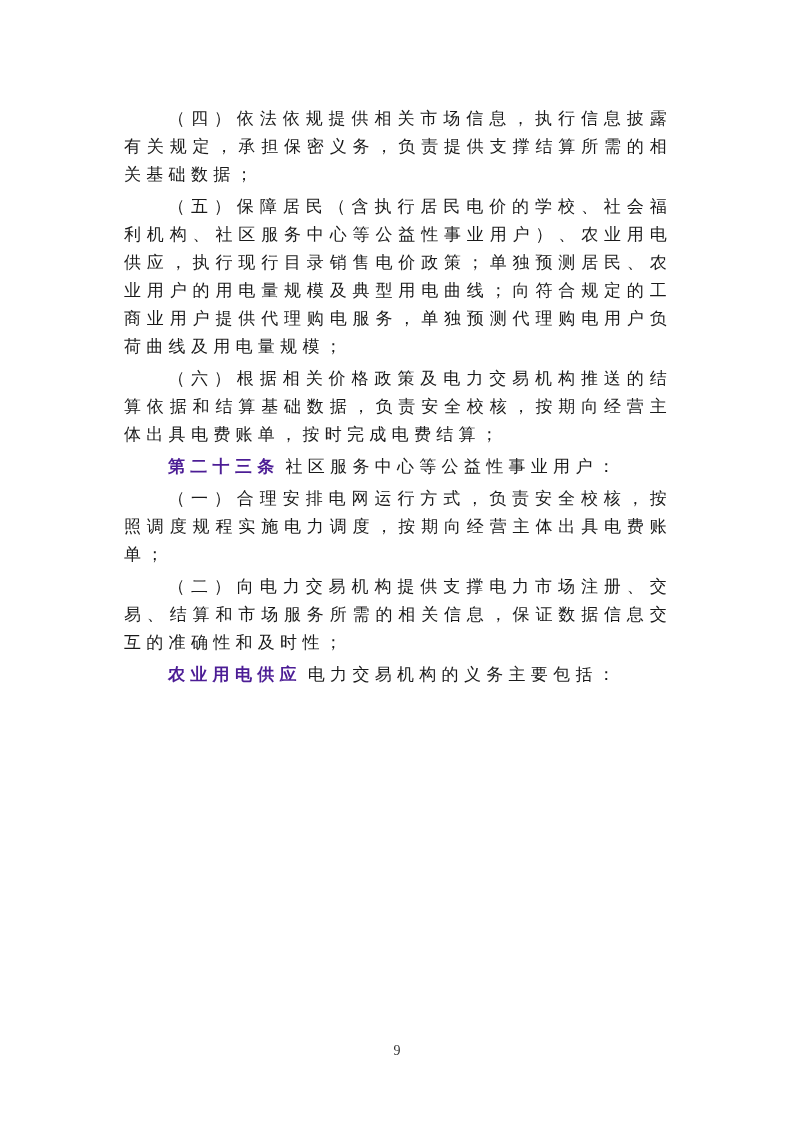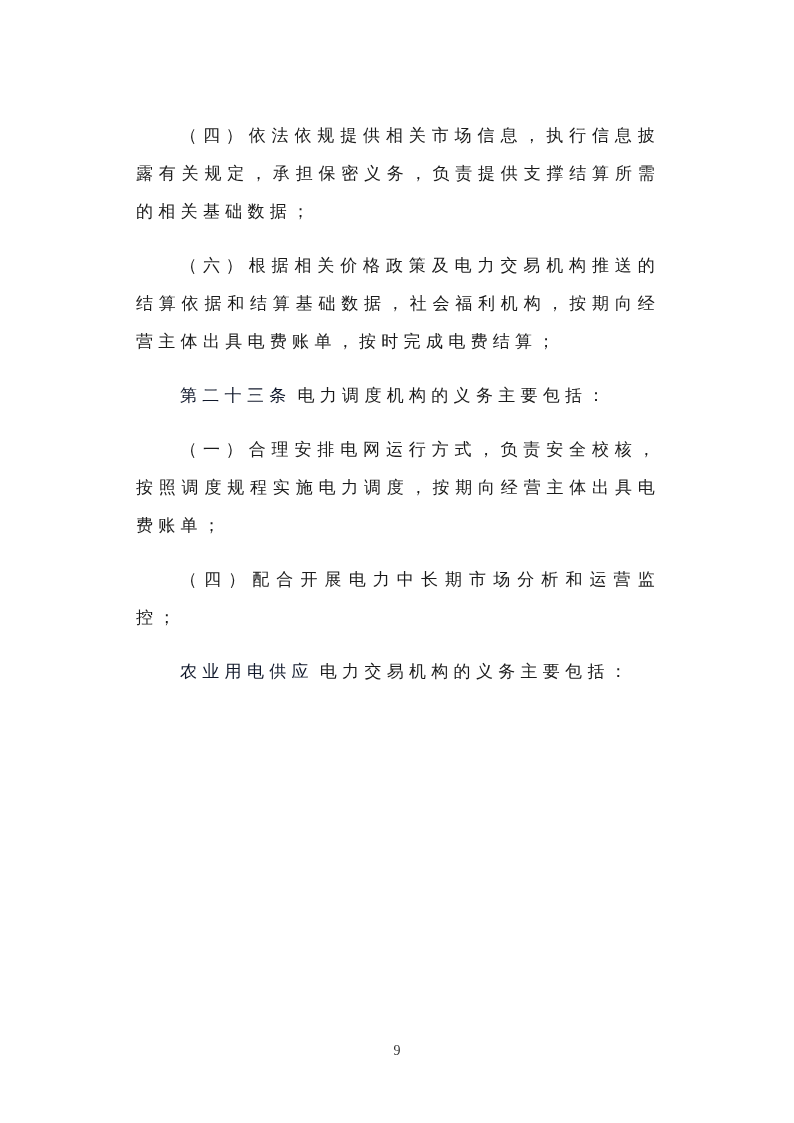--- a/index.html
+++ b/index.html
@@ -16,58 +16,59 @@
     color: #1a1a1a;
   }
   .page {
     position: absolute;
     left: 120px;
     top: 100px;
     width: 556px;
   }
   .para {
     font-size: 17px;
-    line-height: 38px;
+    line-height: 28px;
     letter-spacing: 5.3px;
-    margin: 16px;
+    margin: 4px;
     text-align: justify;
     text-indent: 44px;
     word-break: break-all;
   }
   .para.article {
     text-indent: 44px;
   }
   .article-head {
-    font-weight: normal;
+    font-weight: bold;
     letter-spacing: 5.3px;
-    color: #0f172a;
+    color: #4c1d95;
   }
   .article-body {
     margin-left: 6px;
   }
   .page-number {
     position: absolute;
     left: 0;
     width: 794px;
     top: 1043px;
     text-align: center;
     font-family: "Liberation Serif", "DejaVu Serif", serif;
     font-size: 14px;
     color: #333333;
   }
 </style>
 </head>
 <body>
 
 <div class="page">
   <p class="para">（四）依法依规提供相关市场信息，执行信息披露有关规定，承担保密义务，负责提供支撑结算所需的相关基础数据；</p>
-  <p class="para">（六）根据相关价格政策及电力交易机构推送的结算依据和结算基础数据，社会福利机构，按期向经营主体出具电费账单，按时完成电费结算；</p>
+  <p class="para">（五）保障居民（含执行居民电价的学校、社会福利机构、社区服务中心等公益性事业用户）、农业用电供应，执行现行目录销售电价政策；单独预测居民、农业用户的用电量规模及典型用电曲线；向符合规定的工商业用户提供代理购电服务，单独预测代理购电用户负荷曲线及用电量规模；</p>
+  <p class="para">（六）根据相关价格政策及电力交易机构推送的结算依据和结算基础数据，负责安全校核，按期向经营主体出具电费账单，按时完成电费结算；</p>
   <p class="para article">
-    <span class="article-head">第二十三条</span><span class="article-body">电力调度机构的义务主要包括：</span>
+    <span class="article-head">第二十三条</span><span class="article-body">社区服务中心等公益性事业用户：</span>
   </p>
   <p class="para">（一）合理安排电网运行方式，负责安全校核，按照调度规程实施电力调度，按期向经营主体出具电费账单；</p>
-  <p class="para">（四）配合开展电力中长期市场分析和运营监控；</p>
+  <p class="para">（二）向电力交易机构提供支撑电力市场注册、交易、结算和市场服务所需的相关信息，保证数据信息交互的准确性和及时性；</p>
   <p class="para article">
     <span class="article-head">农业用电供应</span><span class="article-body">电力交易机构的义务主要包括：</span>
   </p>
 </div>
 
 <div class="page-number">9</div>
 
 </body></html>

